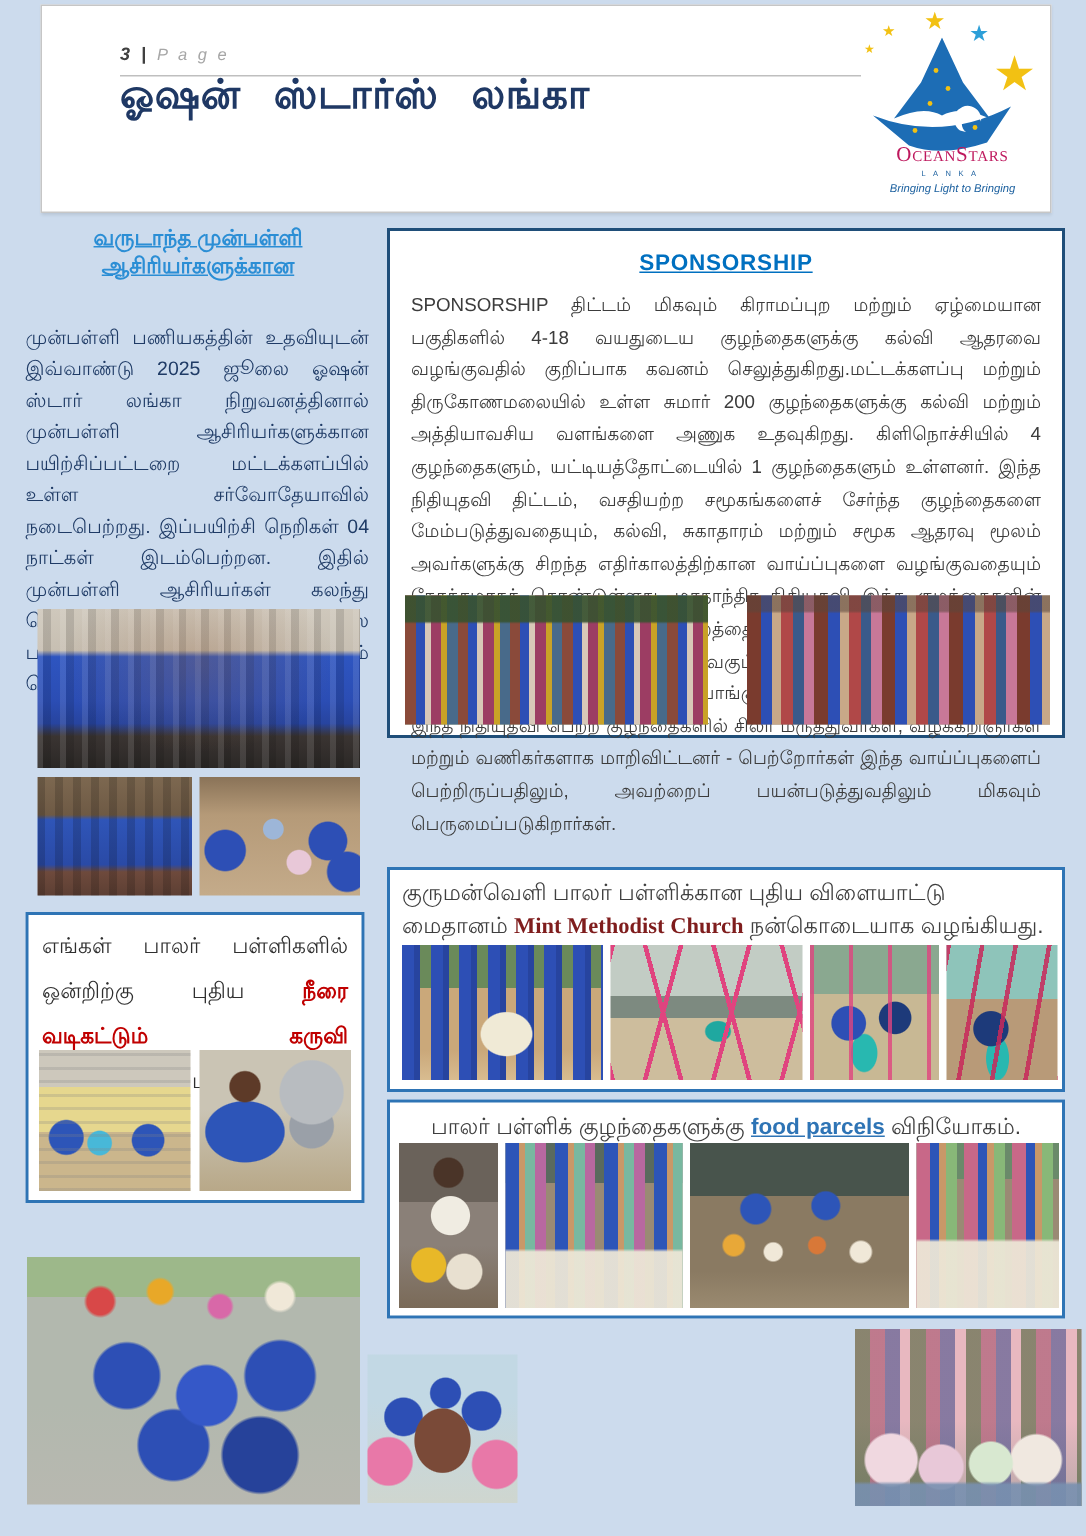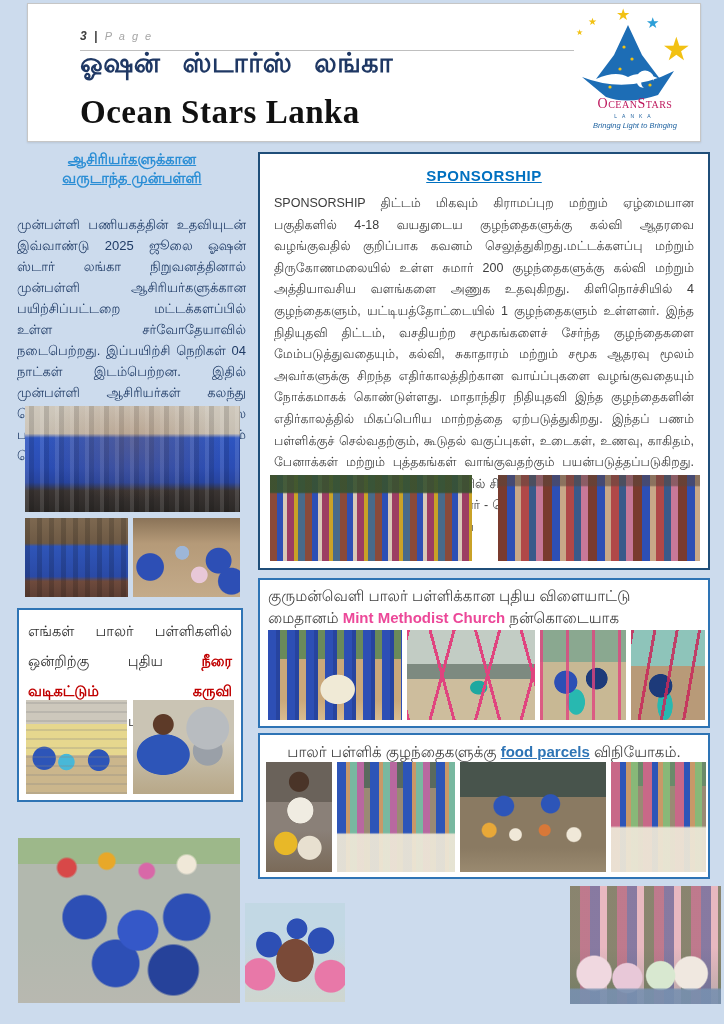--- a/index.html
+++ b/index.html
@@ -38,31 +38,31 @@
            color:#1f3b66;text-align:justify;}
 
   .box{position:absolute;background:#ffffff;border:2px solid #2e74b5;box-sizing:border-box;}
   .water-box{left:17px;top:608px;width:226px;height:194px;padding:7px 9px;}
   .water-text{font-size:14.5px;line-height:30px;color:#2f2f2f;text-align:justify;font-family:Liberation Mono, monospace;}
   .red-bold{color:#c00000;font-weight:bold;}
   .water-photos{position:absolute;left:7px;right:7px;bottom:6px;height:94px;display:flex;gap:6px;}
   .water-photos .ph{position:relative;flex:1 1 0;}
 
   
-  .sponsor-box{left:258px;top:152px;width:452px;height:418px;border:2px solid #1f4e79;padding:8px 14px;}
+  .sponsor-box{left:258px;top:152px;width:452px;height:340px;border:2px solid #1f4e79;padding:8px 14px;}
   .sponsor-head{margin-top:5px;text-align:center;font-size:15px;font-weight:bold;color:#0070c0;
                 letter-spacing:.5px;}
   .sponsor-head span{text-decoration:underline;}
   .sponsor-body{margin-top:9px;font-size:12.5px;line-height:21.6px;color:#3c3c3c;text-align:justify;}
   .sponsor-photos{position:absolute;left:10px;right:8px;bottom:7px;height:86px;display:flex;gap:26px;}
 
   
   .mint-box{left:258px;top:578px;width:452px;height:150px;padding:5px 8px;}
   .mint-text{font-size:15px;line-height:22px;color:#3f3f3f;}
-  .mint-church{font-weight:bold;color:#ec4899;}
+  .mint-church{font-weight:bold;color:#7f1d1d;font-family:Liberation Serif, serif;}
   .mint-photos{position:absolute;left:8px;right:8px;bottom:6px;height:90px;display:flex;gap:5px;}
 
   
   .food-box{left:258px;top:733px;width:452px;height:146px;padding:8px 6px;}
   .food-head{text-align:center;font-size:15px;color:#3f3f3f;}
   .food-link{color:#2e74b5;font-weight:bold;text-decoration:underline;cursor:pointer;}
   .food-photos{position:absolute;left:6px;right:6px;bottom:5px;height:110px;display:flex;gap:5px;}
 
   
   .equip-box{left:363px;top:891px;width:199px;height:112px;padding:8px 11px;}
@@ -77,21 +77,20 @@
 <div id="page">
 
   <div class="header-box">
     <div class="pagenum">
       <span class="num">3</span>
       <span class="sep">|</span>
       <span class="lbl">P a g e</span>
     </div>
     <div class="header-rule"></div>
     <div class="title-ta">ஓஷன் ஸ்டார்ஸ் லங்கா</div>
-    <div class="title-en">Ocean Stars Lanka</div>
 
     <div class="logo">
       <span class="star" style="left:14px;top:10px;font-size:10px;color:#f2c113;">★</span>
       <span class="star" style="left:42px;top:0px;font-size:16px;color:#f2c113;">★</span>
       <span class="star" style="left:72px;top:8px;font-size:15px;color:#2d9fd8;">★</span>
       <span class="star" style="left:88px;top:26px;font-size:32px;color:#f2c113;">★</span>
       <span class="star" style="left:2px;top:22px;font-size:8px;color:#f2c113;">★</span>
       <svg style="position:absolute;left:6px;top:18px;" width="96" height="78" viewBox="0 0 96 78">
         <path d="M48 0 L62 30 L80 54 Q60 45 48 52 Q36 45 16 54 L34 30 Z" fill="#1d6db5"></path>
         <path d="M2 52 Q48 70 94 46 L78 70 Q48 80 26 72 Z" fill="#1d6db5"></path>
@@ -102,22 +101,22 @@
         <circle cx="70" cy="60" r="1.6" fill="#f2c113"></circle>
         <circle cx="30" cy="62" r="1.6" fill="#f2c113"></circle>
       </svg>
       <div class="logo-name">OceanStars</div>
       <div class="logo-lanka">LANKA</div>
       <div class="logo-tag">Bringing Light to Bringing</div>
     </div>
   </div>
 
   <div class="ws-heading">
+    <div>வருடாந்த முன்பள்ளி</div>
     <div>ஆசிரியர்களுக்கான</div>
-    <div>வருடாந்த முன்பள்ளி</div>
   </div>
   <div class="ws-body">முன்பள்ளி பணியகத்தின் உதவியுடன் இவ்வாண்டு 2025 ஜூலை ஓஷன் ஸ்டார் லங்கா நிறுவனத்தினால் முன்பள்ளி ஆசிரியர்களுக்கான பயிற்சிப்பட்டறை மட்டக்களப்பில் உள்ள சர்வோதேயாவில் நடைபெற்றது. இப்பயிற்சி நெறிகள் 04 நாட்கள் இடம்பெற்றன. இதில் முன்பள்ளி ஆசிரியர்கள் கலந்து கொண்டு அவர்களுக்கான பல பயிற்சிகளையும் நுட்பங்களையும் பெற்றுக்கொண்டனர்.</div>
 
   <div class="ph" style="left:25px;top:406px;width:215px;height:106px;background:
        radial-gradient(ellipse at 50% 34%, rgba(150,100,64,.30), transparent 60%),
        repeating-linear-gradient(90deg, rgba(255,255,255,.10) 0 4px, rgba(0,0,0,.12) 4px 9px, transparent 9px 15px),
        linear-gradient(180deg,#cfc8bc 0%,#c7bfb2 26%,#2e55c0 30%,#2b4db4 58%,#27449f 72%,#3a3432 80%,#2b2826 100%);"></div>
   <div class="ph" style="left:25px;top:518px;width:103px;height:79px;background:
        repeating-linear-gradient(90deg, rgba(0,0,0,.16) 0 5px, transparent 5px 12px),
        linear-gradient(180deg,#7d6850 0%,#6e5a45 32%,#2f55b8 36%,#2a4aa6 74%,#6e4a3c 80%,#5d3f34 100%);"></div>

